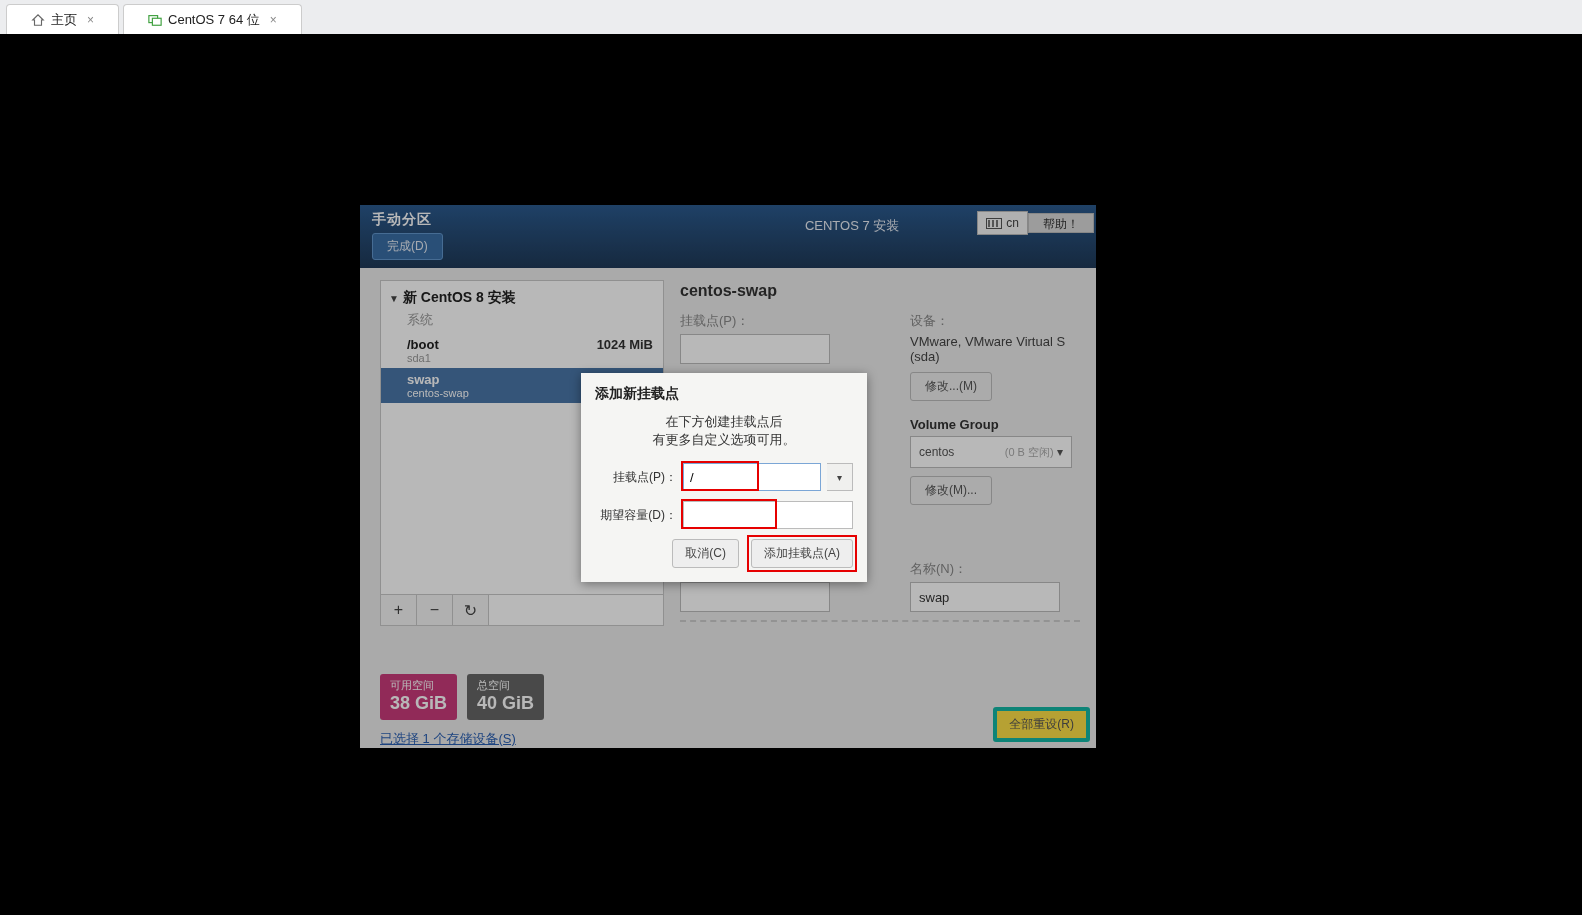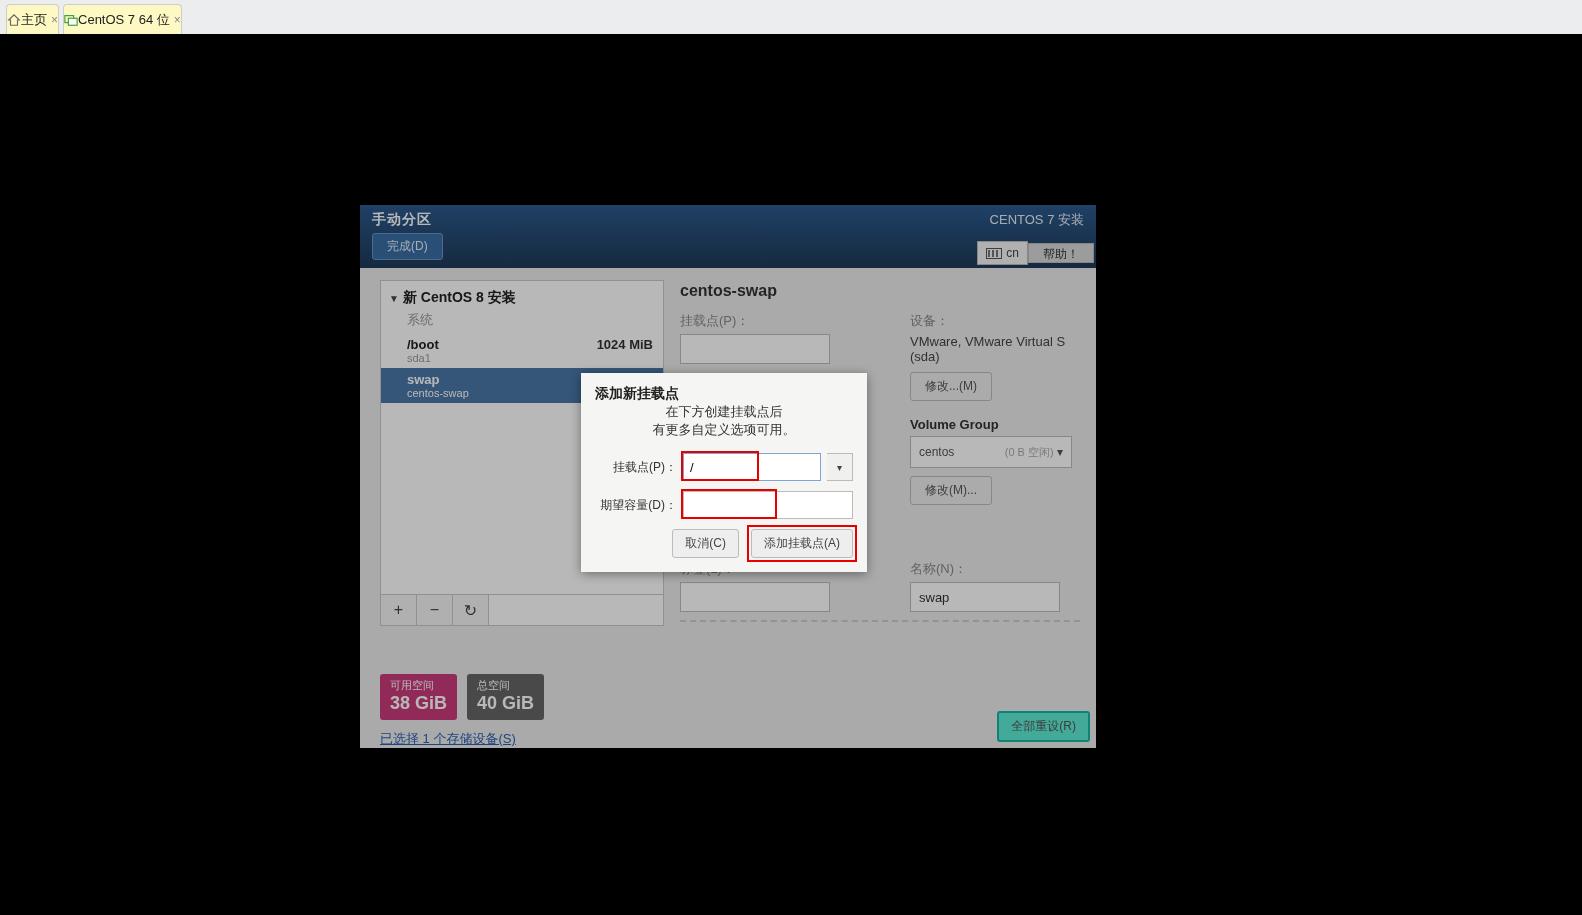--- a/index.html
+++ b/index.html
@@ -15,27 +15,28 @@
 .tab-bar {
   height: 34px;
   background: #ecedef;
   display: flex;
   align-items: flex-end;
   padding-left: 6px;
   gap: 4px;
 }
 .tab {
   height: 30px;
-  background: #fef9c3;
+  background: #ffffff;
   border: 1px solid #ccc;
   border-bottom: none;
   border-radius: 4px 4px 0 0;
   display: flex;
   align-items: center;
-  padding: 0 0;
+  padding: 0 24px;
+  gap: 6px;
   font-size: 13px;
   color: #222;
 }
 .tab .house-icon, .tab .vm-icon { width: 14px; height: 14px; display: inline-block; }
 .tab .house-icon svg, .tab .vm-icon svg { width: 14px; height: 14px; }
 .tab .close-x { color: #888; font-size: 12px; margin-left: 4px; cursor: pointer; }
 .viewport {
   position: absolute;
   left: 0; top: 34px; right: 0; bottom: 0;
   background: #000;
@@ -70,23 +71,23 @@
   padding: 4px 14px;
   color: #e6ecf5;
   font-size: 12px;
   cursor: pointer;
 }
 .header-right {
   position: absolute;
   right: 0; top: 6px;
   text-align: right;
   display: flex;
-  flex-direction: column;
+  flex-direction: row;
   align-items: flex-end;
-  gap: 12px;
+  gap: 20px;
   padding-right: 2px;
 }
 .header-right .install-label {
   font-size: 13px;
   color: #eaeef5;
   padding-right: 10px;
 }
 .header-right .kb-help {
   display: flex;
   align-items: center;
@@ -236,39 +237,39 @@
 .space-box .lbl { font-size: 11px; }
 .space-box .val { font-size: 18px; font-weight: bold; }
 .storage-link {
   color: #2a5fb2;
   font-size: 13px;
   text-decoration: underline;
 }
 .reset-btn {
   position: absolute;
   right: 6px; bottom: 6px;
-  background: #5eead4; border:2px solid #14b8a6; border-radius:3px;
+  background: #fde047; border:4px solid #14b8a6; border-radius:3px;
   padding: 5px 12px; font-size:12px; color:#555;
 }
 .hr-dot { border-top: 2px dashed #ccc; margin: 8px 0; }
 .dim-overlay {
   position: absolute;
   inset: 0;
   background: rgba(0,0,0,0.28);
 }
 .dialog {
   position: absolute;
   left: 581px; top: 339px;
   width: 286px;
   background: #f5f5f3;
   box-shadow: 0 2px 10px rgba(0,0,0,0.4);
   color: #222;
   padding: 12px 14px 14px 14px;
 }
-.dialog h3 { font-size: 14px; font-weight: bold; }
+.dialog h3 { font-size: 14px; font-weight: bold; margin-bottom: 10px; }
 .dialog .desc { color: #333; font-size: 13px; text-align: center; margin-bottom: 14px; }
 .dlg-row { display: flex; align-items: center; margin-bottom: 10px; gap: 6px; position: relative; }
 .dlg-row label { font-size: 12px; color: #333; width: 82px; text-align: right; }
 .dlg-row .input-wrap { position: relative; flex: 1; }
 .dlg-row input {
   height: 28px; width: 100%;
   border: 1px solid #7ba6d6;
   padding: 0 6px; font-size: 13px;
 }
 .dlg-row .dropdown-arrow {

